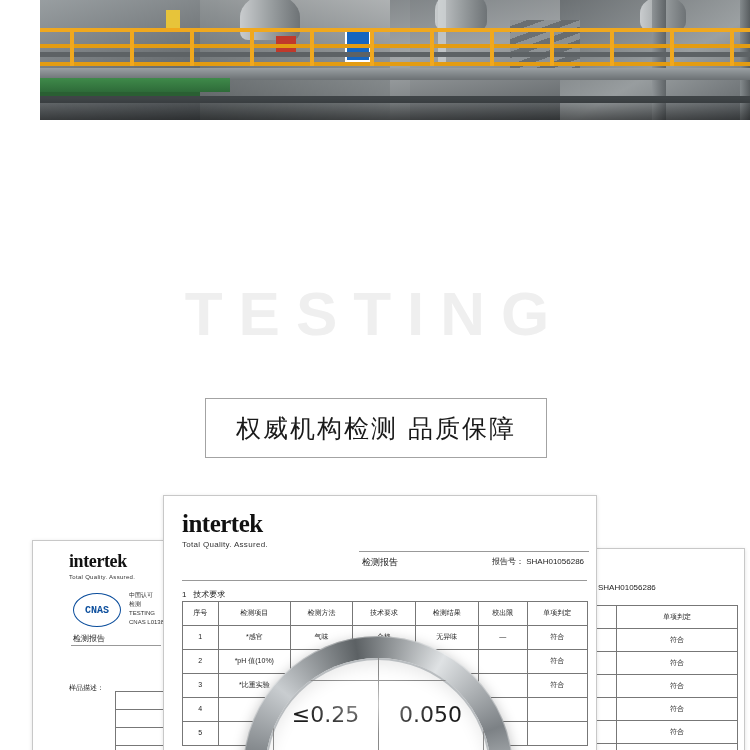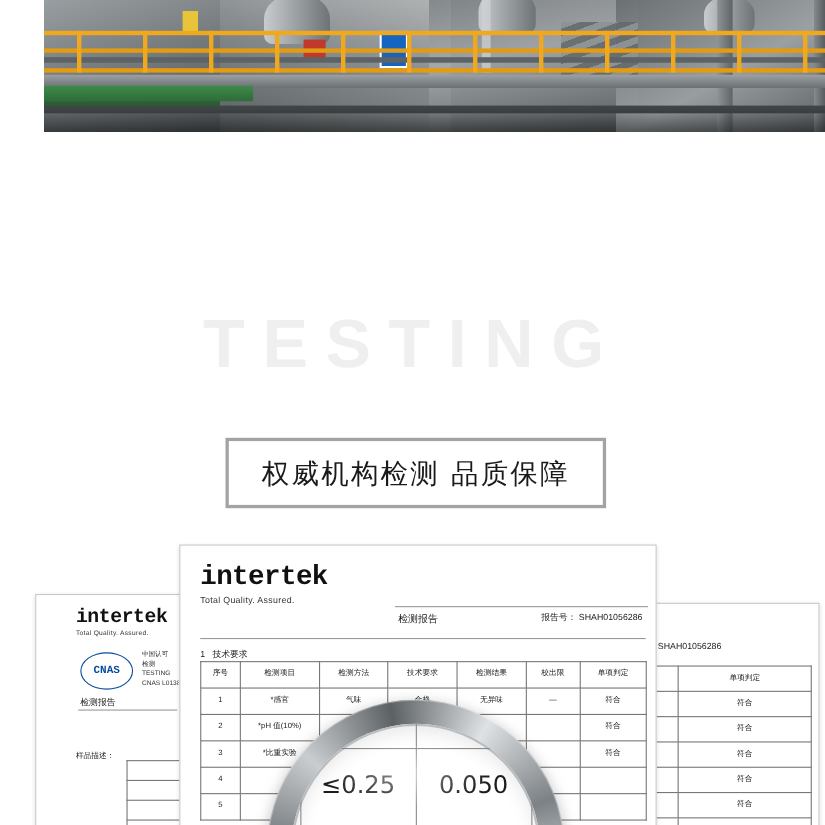--- a/index.html
+++ b/index.html
@@ -68,33 +68,33 @@
     user-select:none;
   }
   
   .headline{
     position:absolute;left:0;top:310px;width:750px;text-align:center;
     font-size:54px;font-weight:700;color:#1a1a1a;letter-spacing:4px;
     font-family:"DejaVu Sans","Liberation Sans",sans-serif;
   }
   .subbox{
     position:absolute;left:205px;top:398px;width:340px;height:58px;
-    border:3px solid #a3a3a3;display:flex;align-items:center;justify-content:center;
+    border:1px solid #a3a3a3;display:flex;align-items:center;justify-content:center;
   }
   .subbox span{font-size:25px;color:#1a1a1a;letter-spacing:2px;
     font-family:"DejaVu Sans","Liberation Sans",sans-serif;}
 
   
   .doc{position:absolute;background:#fff;border:1px solid #c8c8c8;
     box-shadow:0 1px 4px rgba(0,0,0,.12);overflow:hidden;}
   .doc-left{left:32px;top:540px;width:265px;height:215px;}
   .doc-right{left:505px;top:548px;width:238px;height:207px;}
   .doc-mid{left:163px;top:495px;width:432px;height:260px;z-index:3;}
 
-  .itk{font-family:Liberation Mono, monospace;font-weight:700;color:#111;}
+  .itk{font-family:Liberation Serif, serif;font-weight:700;color:#111;}
   .itk-sub{font-size:6px;color:#333;letter-spacing:.3px;}
 
   .mid-head{position:absolute;left:18px;top:14px;}
   .mid-head .itk{font-size:25px;letter-spacing:-.5px;}
   .mid-head .itk-sub{font-size:8px;margin-top:2px;}
   .mid-line{position:absolute;left:195px;top:55px;width:230px;height:1px;background:#999;}
   .mid-rowline{position:absolute;left:18px;top:84px;width:405px;height:1px;background:#999;}
   .mid-title{position:absolute;left:198px;top:60px;font-size:9px;color:#222;}
   .mid-no{position:absolute;left:328px;top:60px;font-size:8px;color:#222;}
   .mid-sec{position:absolute;left:18px;top:93px;font-size:8px;color:#222;}

